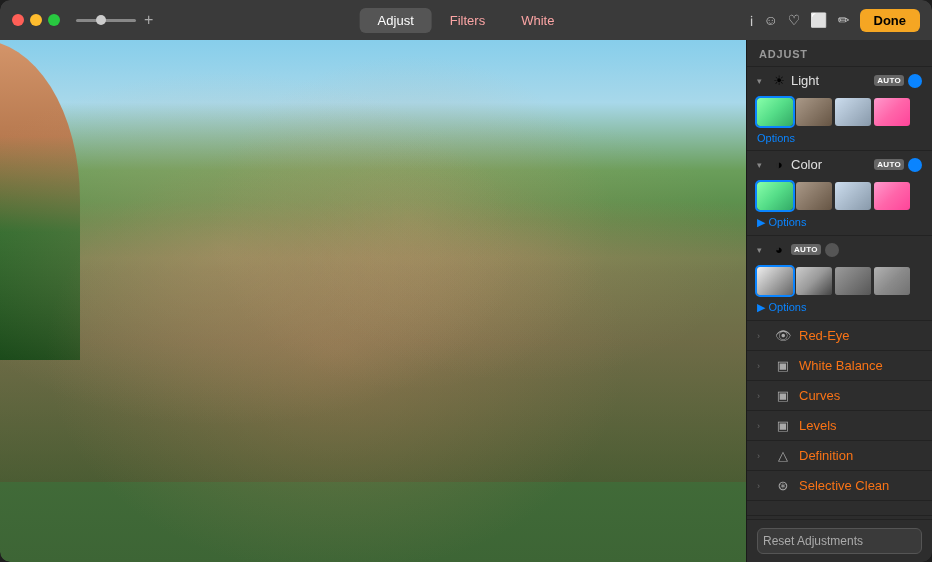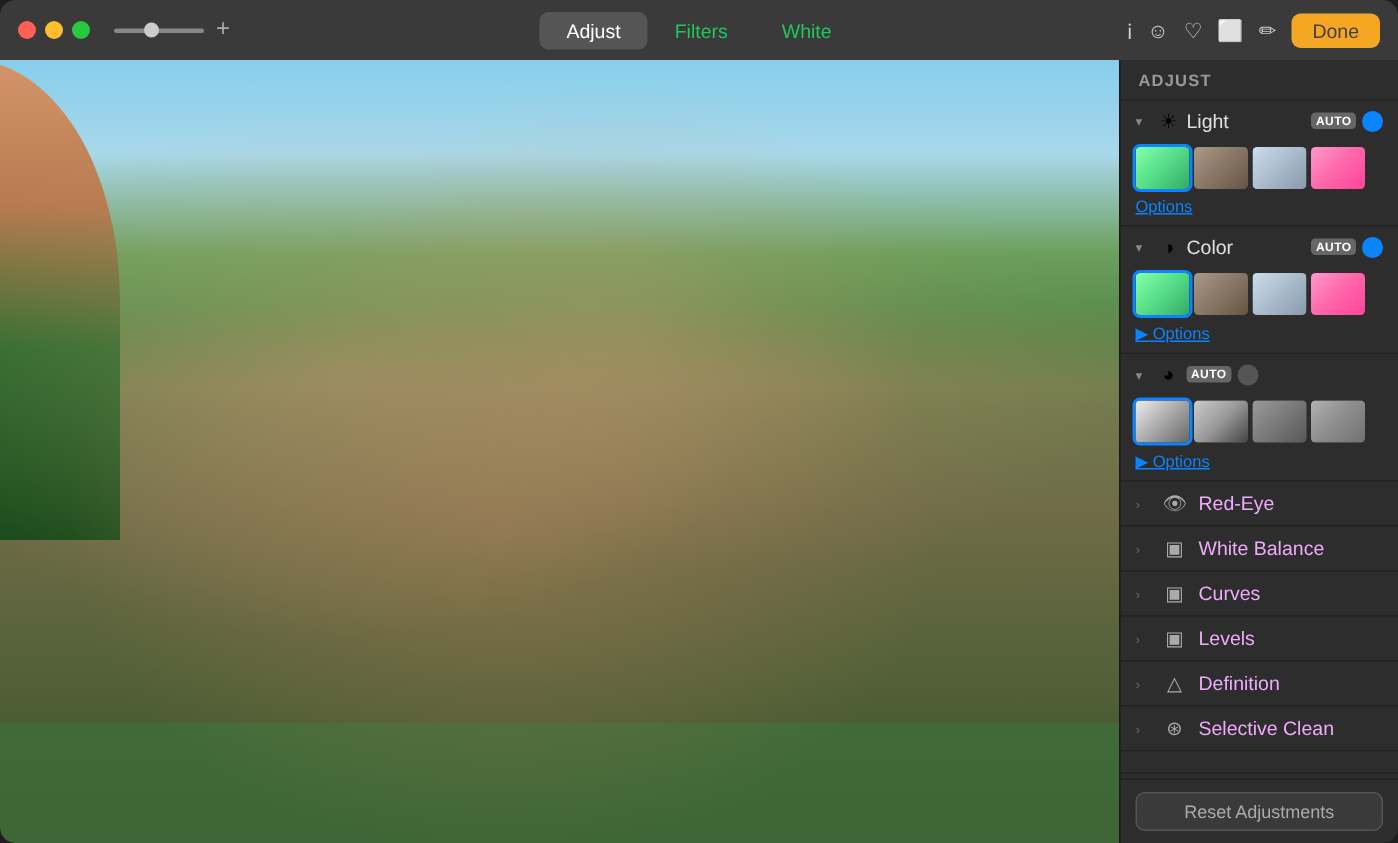--- a/index.html
+++ b/index.html
@@ -85,21 +85,21 @@
       position: absolute;
       left: 50%;
       transform: translateX(-50%);
       display: flex;
       gap: 0;
     }
 
     .nav-btn {
       padding: 5px 18px;
       font-size: 13px;
-      color: #22c55e;
+      color: #fca5a5;
       background: transparent;
       border: none;
       cursor: pointer;
       border-radius: 6px;
     }
 
     .nav-btn.active {
       background: #555;
       color: #fff;
     }
@@ -115,22 +115,22 @@
     .icon-btn {
       color: #ccc;
       font-size: 14px;
       cursor: pointer;
       background: none;
       border: none;
     }
 
     .done-btn {
       background: #f5a623;
-      color: #404040;
-      font-weight: 400;
+      color: #000000;
+      font-weight: 700;
       font-size: 13px;
       padding: 4px 14px;
       border-radius: 6px;
       border: none;
       cursor: pointer;
     }
 
     
     .main-content {
       display: flex;
@@ -283,21 +283,20 @@
     .thumb-light-3 { background: linear-gradient(135deg, #cde, #abc, #89a); }
     .thumb-light-4 { background: linear-gradient(135deg, #f9c, #f6a, #f49); }
     .thumb-bw-1 { background: linear-gradient(135deg, #eee, #aaa, #666); filter: grayscale(1); }
     .thumb-bw-2 { background: linear-gradient(135deg, #ccc, #999, #444); filter: grayscale(1); }
 
     .options-row {
       padding: 2px 10px 6px;
       font-size: 11px;
       color: #0a84ff;
       cursor: pointer;
-      text-decoration: underline;
     }
 
     
     .simple-item {
       display: flex;
       align-items: center;
       padding: 7px 10px;
       gap: 8px;
       cursor: pointer;
       border-bottom: 1px solid #222;
@@ -310,39 +309,39 @@
     .simple-item .item-icon {
       font-size: 13px;
       width: 16px;
       text-align: center;
       color: #aaa;
     }
 
     .simple-item .item-label {
       flex: 1;
       font-size: 13px;
-      color: #f0abfc;
+      color: #f97316;
     }
 
     
     .reset-btn-container {
       padding: 8px 10px;
       border-top: 1px solid #222;
     }
 
     .reset-btn {
       width: 100%;
       padding: 5px;
       background: #3a3a3a;
       color: #aaa;
       font-size: 12px;
       border: 1px solid #555;
       border-radius: 6px;
       cursor: pointer;
-      text-align: center;
+      text-align: left;
     }
 
     
     .selfie-composite {
       width: 100%;
       height: 100%;
       background:
         linear-gradient(to bottom,
           #87ceeb 0%,
           #a8d8ea 12%,

